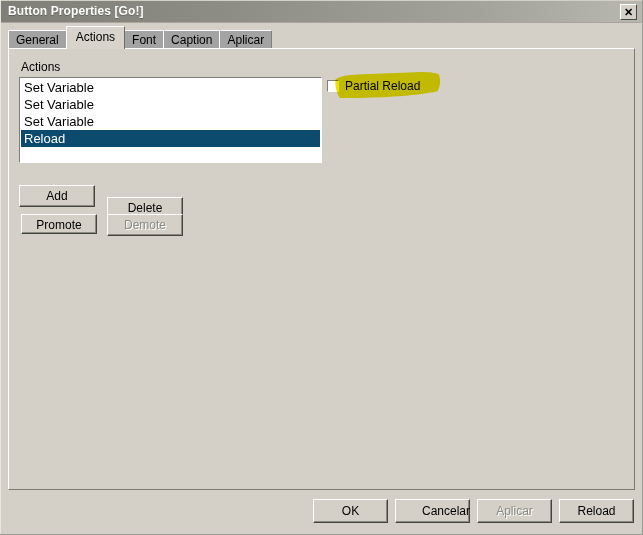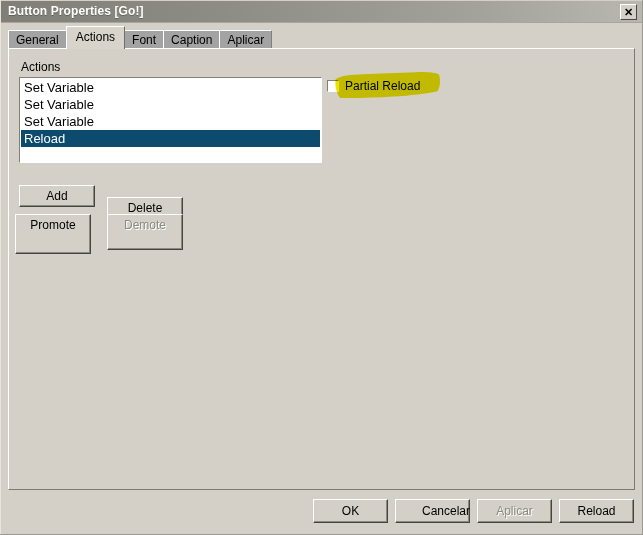--- a/index.html
+++ b/index.html
@@ -230,22 +230,22 @@
     display: block;
     width: 100%;
   }
   .btn.disabled span {
     color: #8b8b84;
     text-shadow: 1px 1px 0 #ffffff;
   }
 
   #btn-add      { left: 10px;  top: 136px; width: 76px; height: 22px; }
   #btn-delete   { left: 98px;  top: 136px; width: 76px; height: 22px; margin-top: 12px; }
-  #btn-promote  { left: 6px;  top: 165px; width: 76px; height: 40px; }
-  #btn-demote   { left: 98px;  top: 165px; width: 76px; height: 36px; }
+  #btn-promote  { left: 12px;  top: 165px; width: 76px; height: 20px; }
+  #btn-demote   { left: 98px;  top: 165px; width: 76px; height: 22px; }
   #btn-add span, #btn-delete span, #btn-promote span, #btn-demote span { line-height: 20px; }
 
   
   #dlg-buttons { position: absolute; left: 0; top: 0; width: 100%; height: 100%; }
   .dlgbtn {
     position: absolute;
     top: 499px;
     width: 75px;
     height: 24px;
   }

